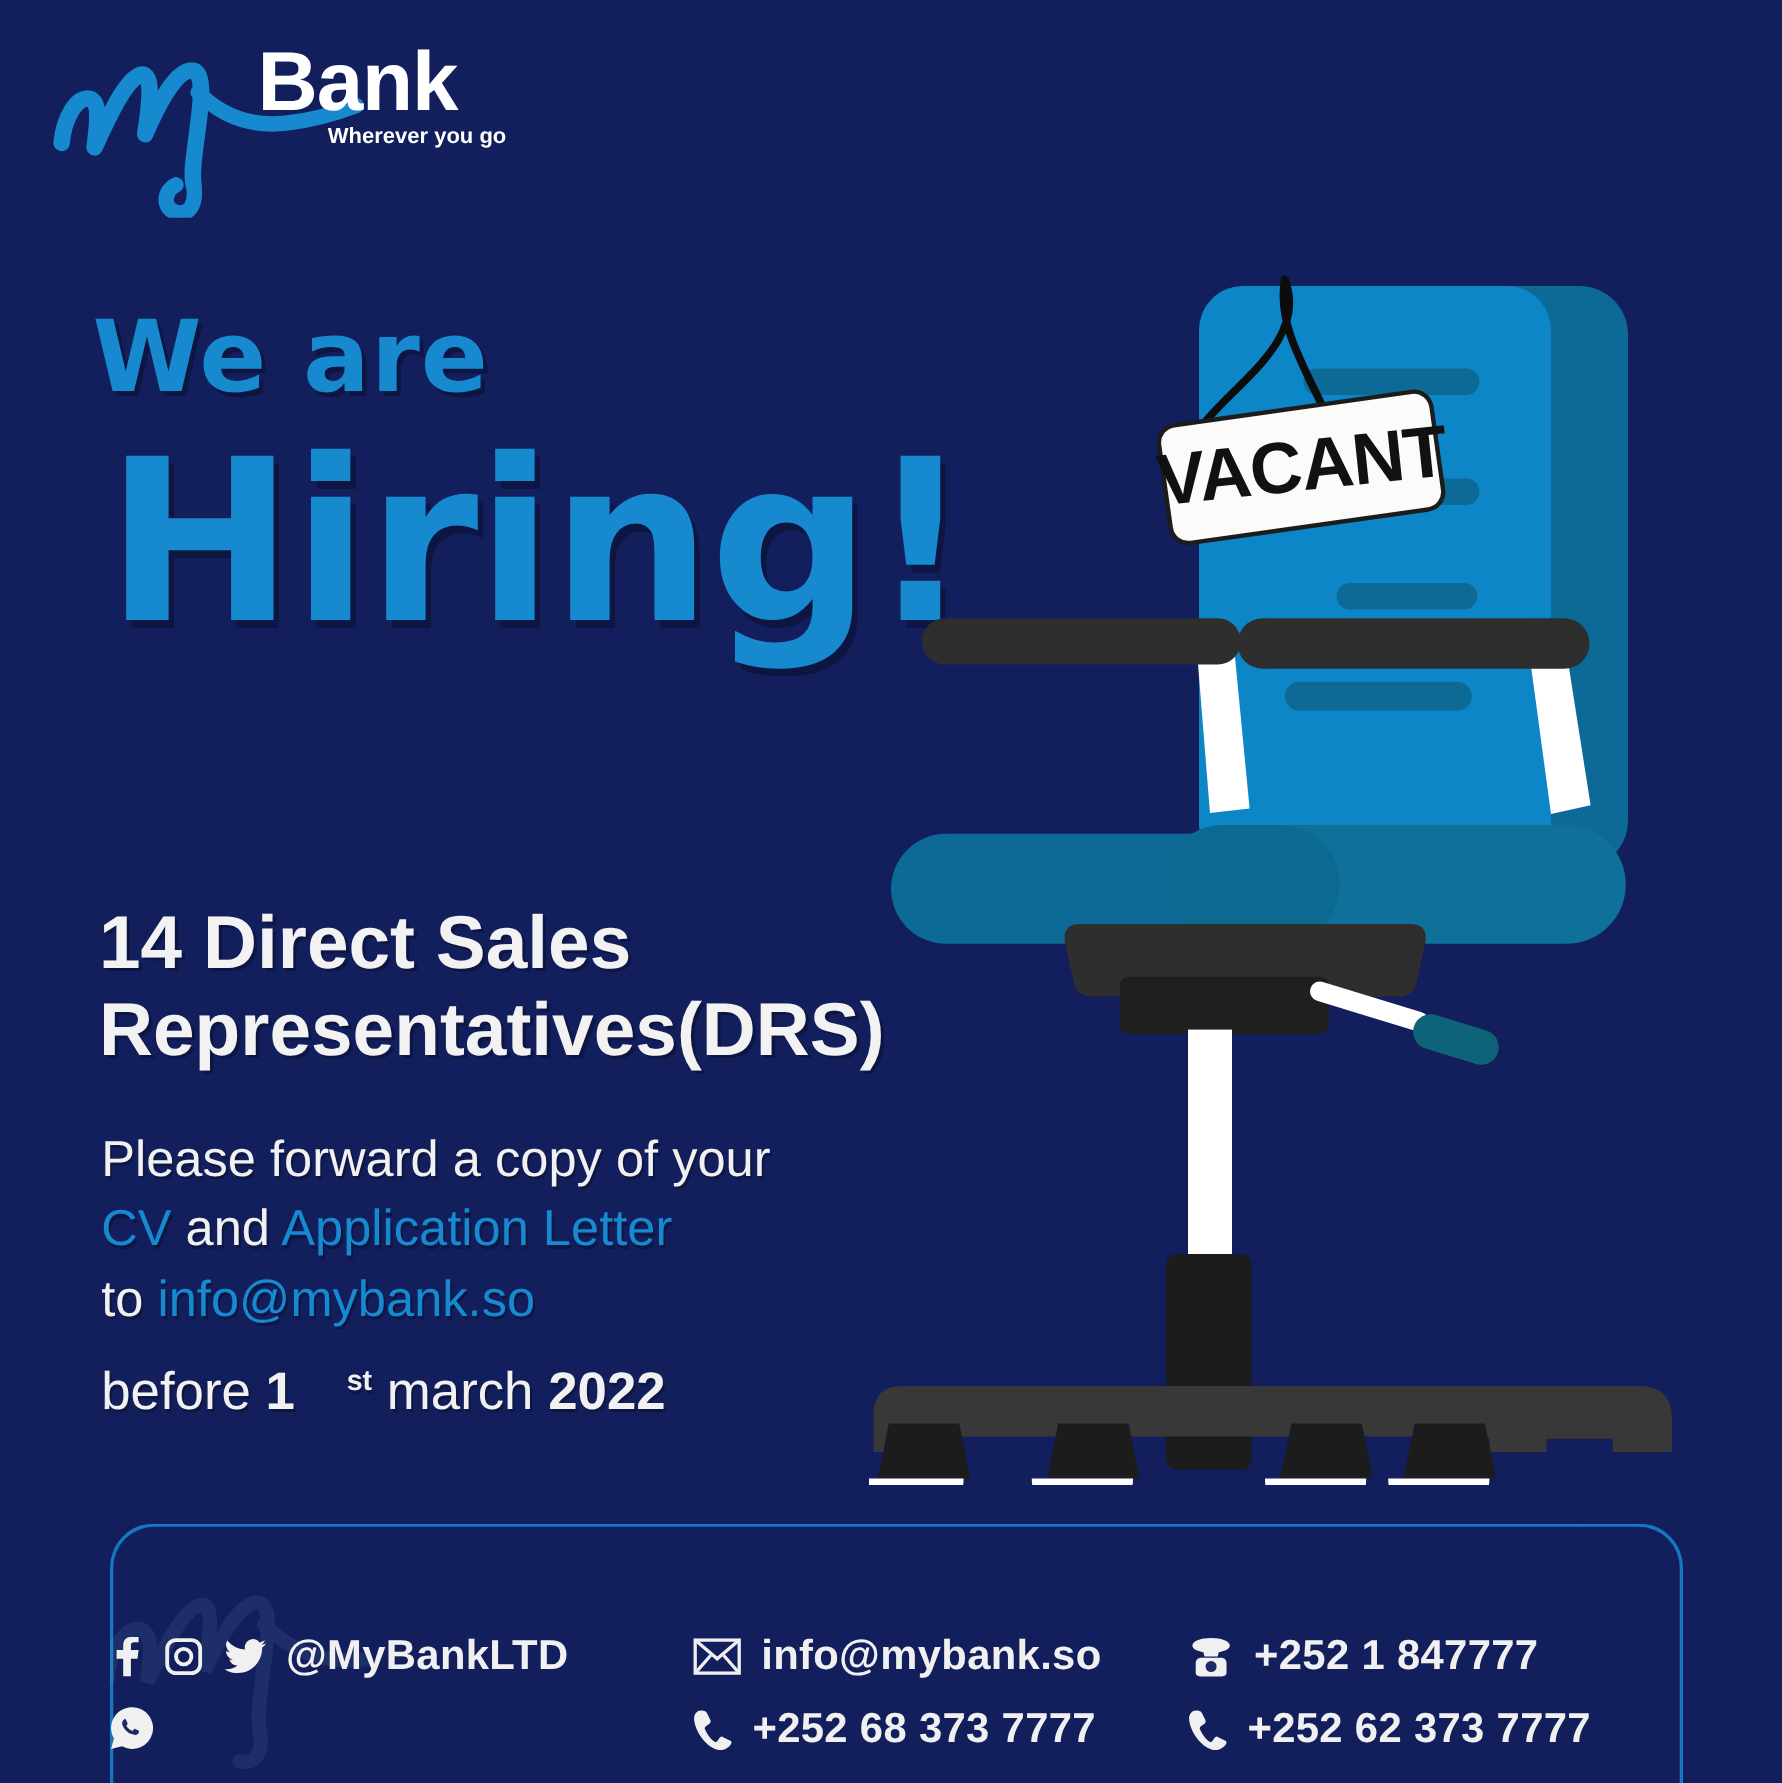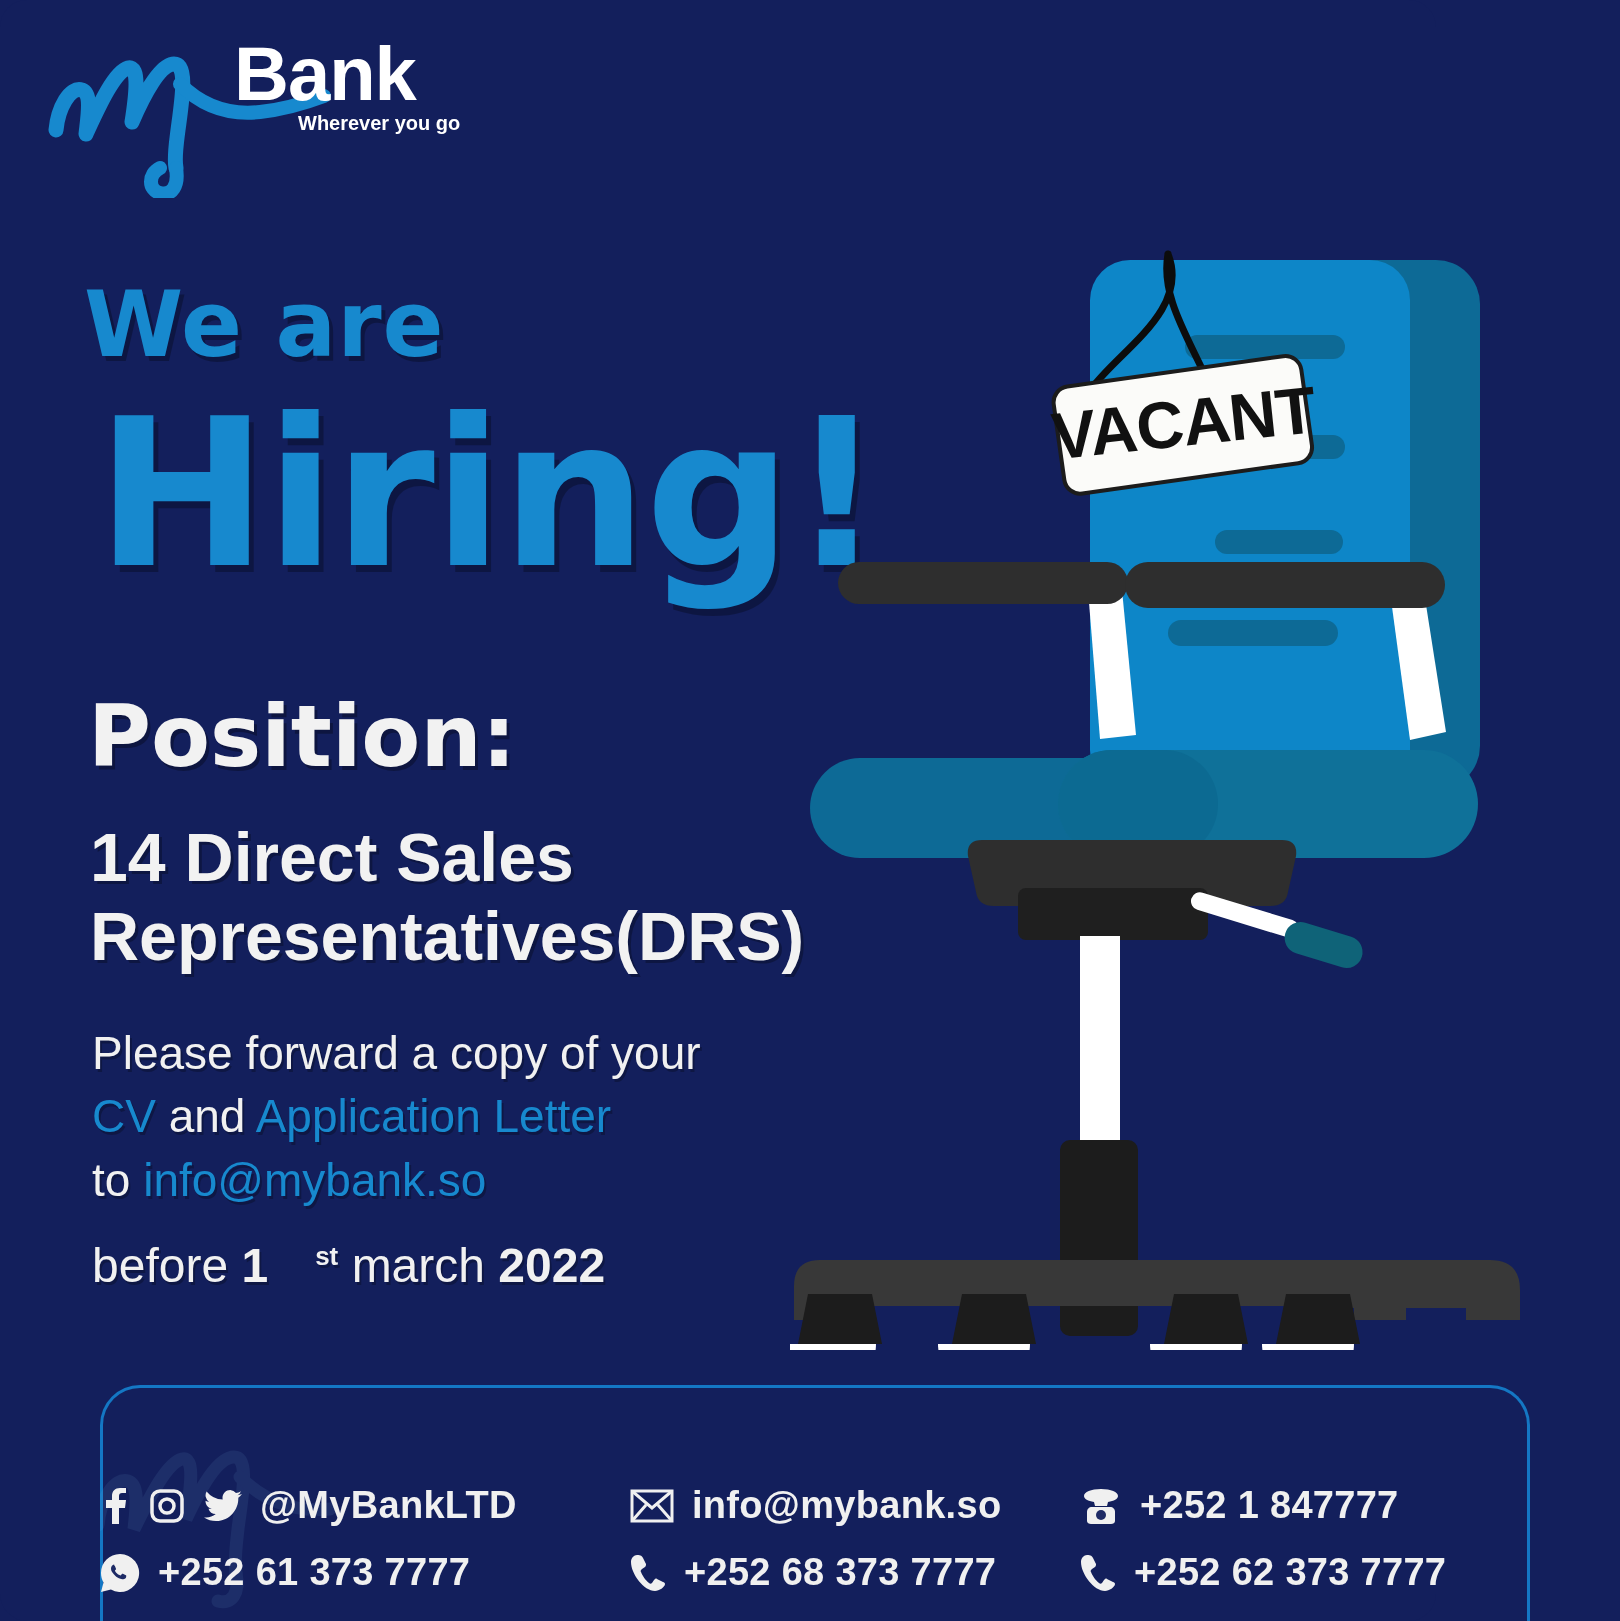--- a/index.html
+++ b/index.html
@@ -136,21 +136,20 @@
 
       <text x="186" y="62" fill="#ffffff" font-family="Liberation Sans, sans-serif" font-size="76" font-weight="bold" letter-spacing="-1">Bank</text>
 
       <text x="250" y="92" fill="#ffffff" font-family="Liberation Sans, sans-serif" font-size="20" font-weight="bold">Wherever you go</text>
     </svg>
   </div>
 
   <div class="headline-we">We are</div>
   <div class="headline-hiring">Hiring!</div>
 
-  <div class="position-label">Position:</div>
   <div class="position-value">14  Direct Sales Representatives(DRS)</div>
 
   <div class="body-copy">
     <span>Please forward a copy of your</span><br>
     <span class="accent">CV</span>
     <span>and</span>
     <span class="accent">Application Letter</span><br>
     <span>to</span>
     <span class="accent">info@mybank.so</span>
   </div>
@@ -273,21 +272,20 @@
           </div>
           <span class="txt">@MyBankLTD</span>
         </div>
         <div class="frow">
           <span class="ic">
             <svg width="40" height="40" viewBox="0 0 40 40">
               <path d="M20 1C9.5 1 1 9.5 1 20c0 3.4.9 6.6 2.5 9.4L1 39l9.9-2.4A19 19 0 1 0 20 1z" fill="#f0f0f0"></path>
               <path d="M14.2 11.5c-.6 0-1.2.2-1.7.8-.6.6-1.5 1.6-1.5 3.4 0 1.9 1.3 3.7 1.5 3.9.2.3 2.6 4.1 6.4 5.6 3.2 1.3 3.8 1 4.5 1 .7-.1 2.3-.9 2.6-1.8.3-.9.3-1.7.2-1.9-.1-.2-.4-.3-.8-.5l-2.5-1.2c-.4-.2-.7-.1-1 .2l-1 1.2c-.2.3-.5.3-.9.1-.4-.2-1.7-.6-3.2-2-1.2-1.1-1.6-1.9-1.8-2.2-.2-.4 0-.6.2-.8l.7-.9c.2-.3.1-.6 0-.9l-1-2.4c-.2-.5-.4-.6-.8-.6z" fill="#1e2b66"></path>
             </svg>
           </span>
-          <span class="txt">+252 61 373 7777</span>
         </div>
       </div>
 
       <div class="fcol c2">
         <div class="frow">
           <span class="ic">
             <svg width="44" height="34" viewBox="0 0 44 34">
               <rect x="2" y="2" width="40" height="30" fill="none" stroke="#f0f0f0" stroke-width="3"></rect>
               <path d="M2 2 L22 19 L42 2 M2 32 L16 16 M42 32 L28 16" fill="none" stroke="#f0f0f0" stroke-width="3"></path>
             </svg>

